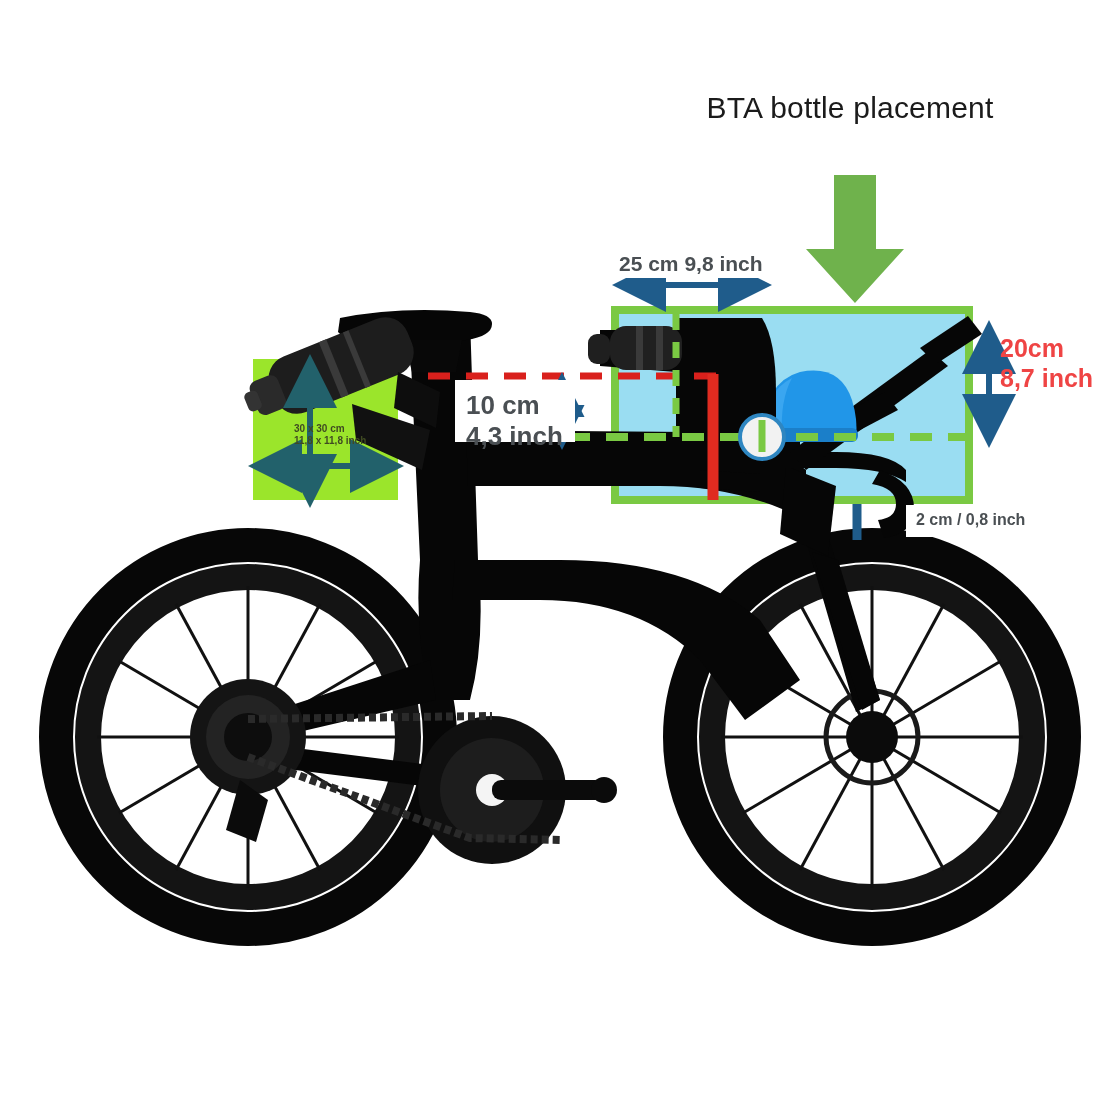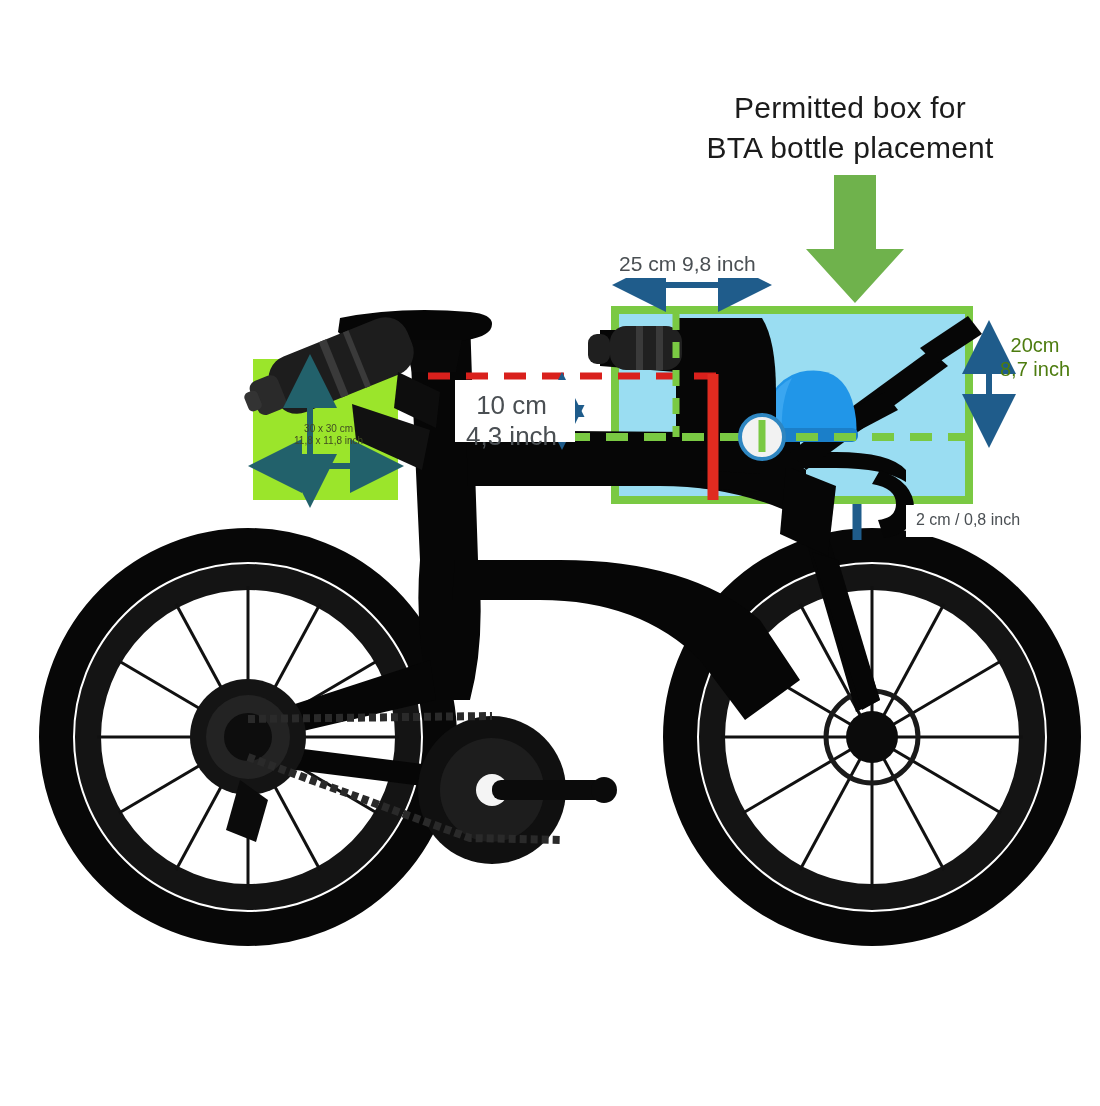--- a/index.html
+++ b/index.html
@@ -70,34 +70,33 @@
     top: 359px;
     width: 145px;
     height: 141px;
     background: #9BE52B;
   }
 
   
   .dim-label {
     position: absolute;
     color: #55595c;
-    font-weight: 400;
+    font-weight: 700;
     line-height: 1.18;
     white-space: nowrap;
-    text-align: center;
   }
   #label-25cm {
     left: 619px; top: 252px;
     font-size: 21px;
     color: #4a4f53;
   }
   #label-20cm {
     left: 1000px; top: 334px;
-    font-size: 20px;
-    color: #4d7c0f;
+    font-size: 25px;
+    color: #ef4444;
   }
   #label-10cm {
     left: 466px; top: 390px;
     font-size: 26px;
     color: #4a4f53;
   }
   #label-30x30 {
     left: 294px; top: 423px;
     font-size: 10px;
     color: #3f4a22;
@@ -128,21 +127,20 @@
     width: 170px; height: 32px;
     background: #ffffff;
   }
 </style>
 </head>
 <body>
 
 <div id="stage">
 
   <div id="title-block">
-    <span class="tline">Permitted box for</span>
     <span class="tline">BTA bottle placement</span>
   </div>
 
   <svg id="down-arrow" viewBox="0 0 110 130">
     <polygon points="34,0 76,0 76,74 104,74 55,128 6,74 34,74" fill="#6FB24C"></polygon>
   </svg>
 
   <div id="saddle-box"></div>
 
   <div id="permitted-box"></div>

